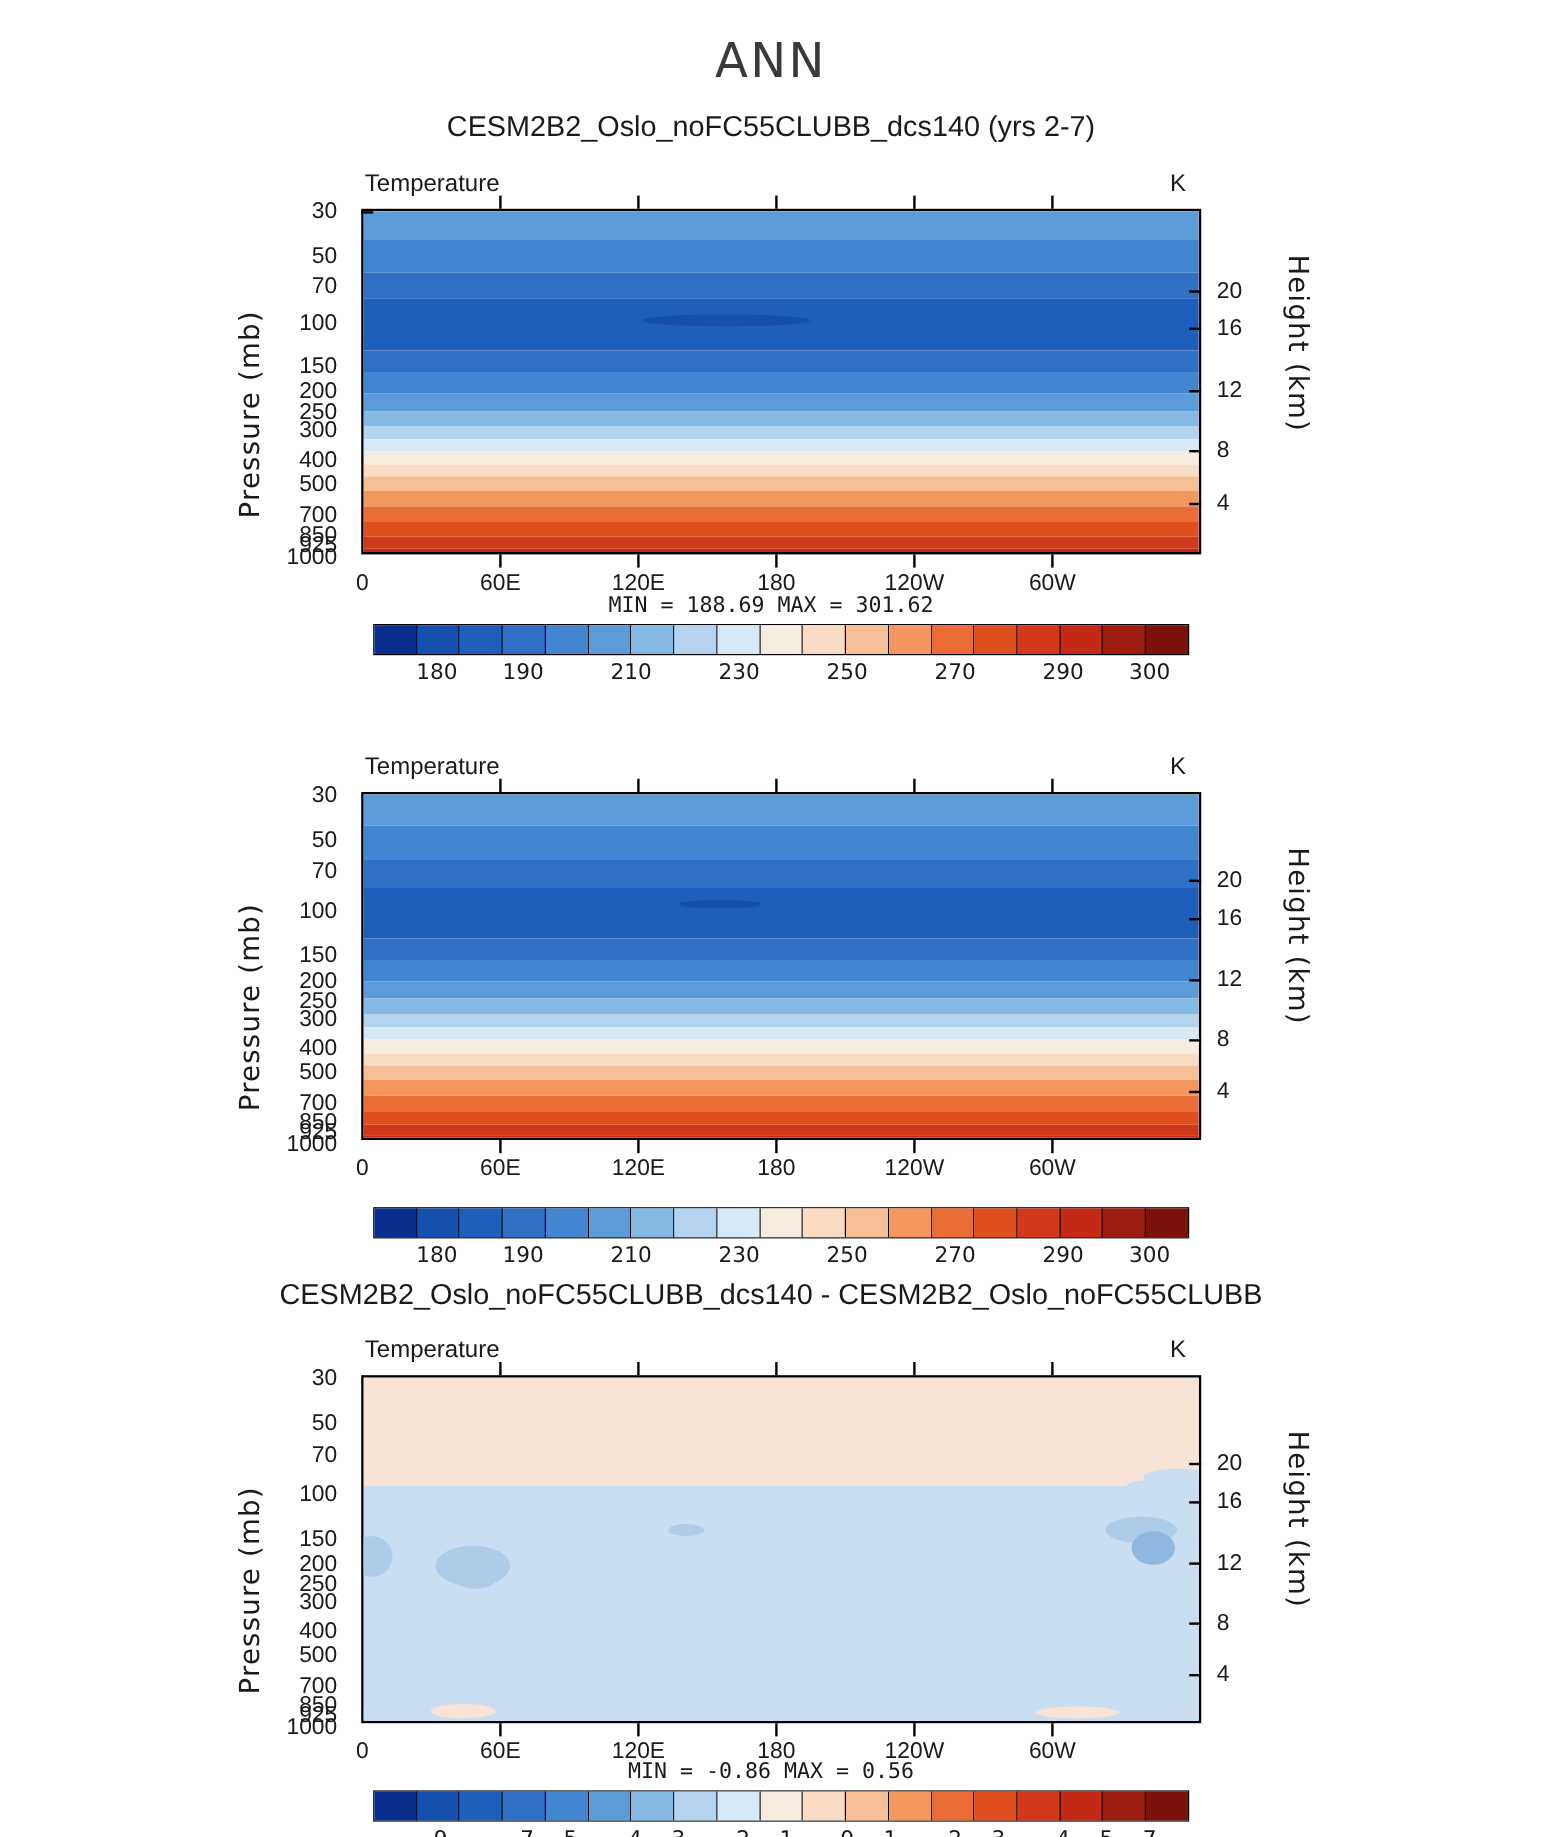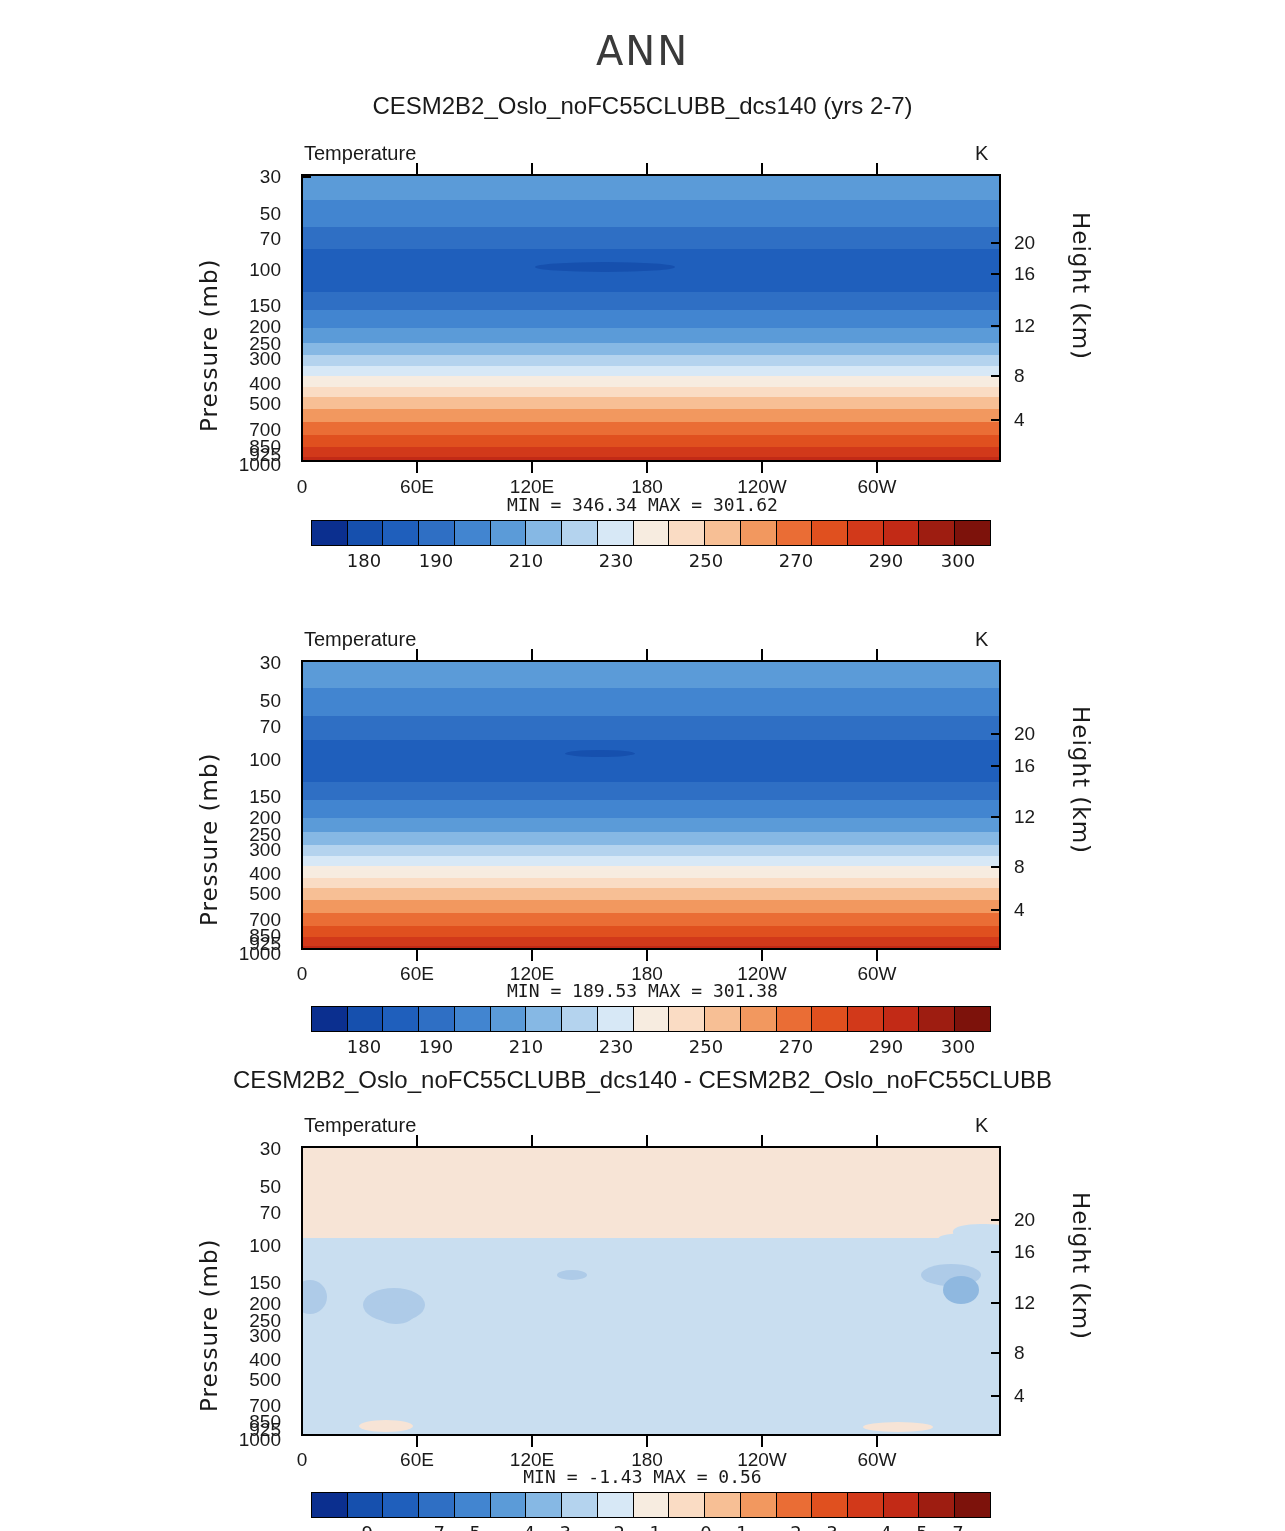--- a/index.html
+++ b/index.html
@@ -237,21 +237,21 @@
   <div class="tick-mark-bottom" style="top:370px; left:761px;"></div>
   <div class="tick-mark-bottom" style="top:370px; left:876px;"></div>
 
   <div class="xtick-label" style="top:384px; left:262px;">0</div>
   <div class="xtick-label" style="top:384px; left:377px;">60E</div>
   <div class="xtick-label" style="top:384px; left:492px;">120E</div>
   <div class="xtick-label" style="top:384px; left:607px;">180</div>
   <div class="xtick-label" style="top:384px; left:722px;">120W</div>
   <div class="xtick-label" style="top:384px; left:837px;">60W</div>
 
-  <div class="minmax" style="top:402px;">MIN =  346.34   MAX =  301.62</div>
+  <div class="minmax" style="top:402px;">MIN =  188.69   MAX =  301.62</div>
 
   <div class="cbar" style="top:428px;">
     <div class="cbar-cell" style="background:#0b2f8f;"></div>
     <div class="cbar-cell" style="background:#1650ae;"></div>
     <div class="cbar-cell" style="background:#1f5fbc;"></div>
     <div class="cbar-cell" style="background:#2f6fc4;"></div>
     <div class="cbar-cell" style="background:#4285d0;"></div>
     <div class="cbar-cell" style="background:#5b9bd8;"></div>
     <div class="cbar-cell" style="background:#86b8e4;"></div>
     <div class="cbar-cell" style="background:#b4d3ee;"></div>
@@ -345,21 +345,20 @@
   <div class="tick-mark-bottom" style="top:370px; left:761px;"></div>
   <div class="tick-mark-bottom" style="top:370px; left:876px;"></div>
 
   <div class="xtick-label" style="top:383px; left:262px;">0</div>
   <div class="xtick-label" style="top:383px; left:377px;">60E</div>
   <div class="xtick-label" style="top:383px; left:492px;">120E</div>
   <div class="xtick-label" style="top:383px; left:607px;">180</div>
   <div class="xtick-label" style="top:383px; left:722px;">120W</div>
   <div class="xtick-label" style="top:383px; left:837px;">60W</div>
 
-  <div class="minmax" style="top:400px;">MIN =  189.53   MAX =  301.38</div>
 
   <div class="cbar" style="top:426px;">
     <div class="cbar-cell" style="background:#0b2f8f;"></div>
     <div class="cbar-cell" style="background:#1650ae;"></div>
     <div class="cbar-cell" style="background:#1f5fbc;"></div>
     <div class="cbar-cell" style="background:#2f6fc4;"></div>
     <div class="cbar-cell" style="background:#4285d0;"></div>
     <div class="cbar-cell" style="background:#5b9bd8;"></div>
     <div class="cbar-cell" style="background:#86b8e4;"></div>
     <div class="cbar-cell" style="background:#b4d3ee;"></div>
@@ -448,21 +447,21 @@
   <div class="tick-mark-bottom" style="top:370px; left:761px;"></div>
   <div class="tick-mark-bottom" style="top:370px; left:876px;"></div>
 
   <div class="xtick-label" style="top:383px; left:262px;">0</div>
   <div class="xtick-label" style="top:383px; left:377px;">60E</div>
   <div class="xtick-label" style="top:383px; left:492px;">120E</div>
   <div class="xtick-label" style="top:383px; left:607px;">180</div>
   <div class="xtick-label" style="top:383px; left:722px;">120W</div>
   <div class="xtick-label" style="top:383px; left:837px;">60W</div>
 
-  <div class="minmax" style="top:400px;">MIN =  -1.43   MAX =   0.56</div>
+  <div class="minmax" style="top:400px;">MIN =  -0.86   MAX =   0.56</div>
 
   <div class="cbar" style="top:426px;">
     <div class="cbar-cell" style="background:#0b2f8f;"></div>
     <div class="cbar-cell" style="background:#1650ae;"></div>
     <div class="cbar-cell" style="background:#1f5fbc;"></div>
     <div class="cbar-cell" style="background:#2f6fc4;"></div>
     <div class="cbar-cell" style="background:#4285d0;"></div>
     <div class="cbar-cell" style="background:#5b9bd8;"></div>
     <div class="cbar-cell" style="background:#86b8e4;"></div>
     <div class="cbar-cell" style="background:#b4d3ee;"></div>

